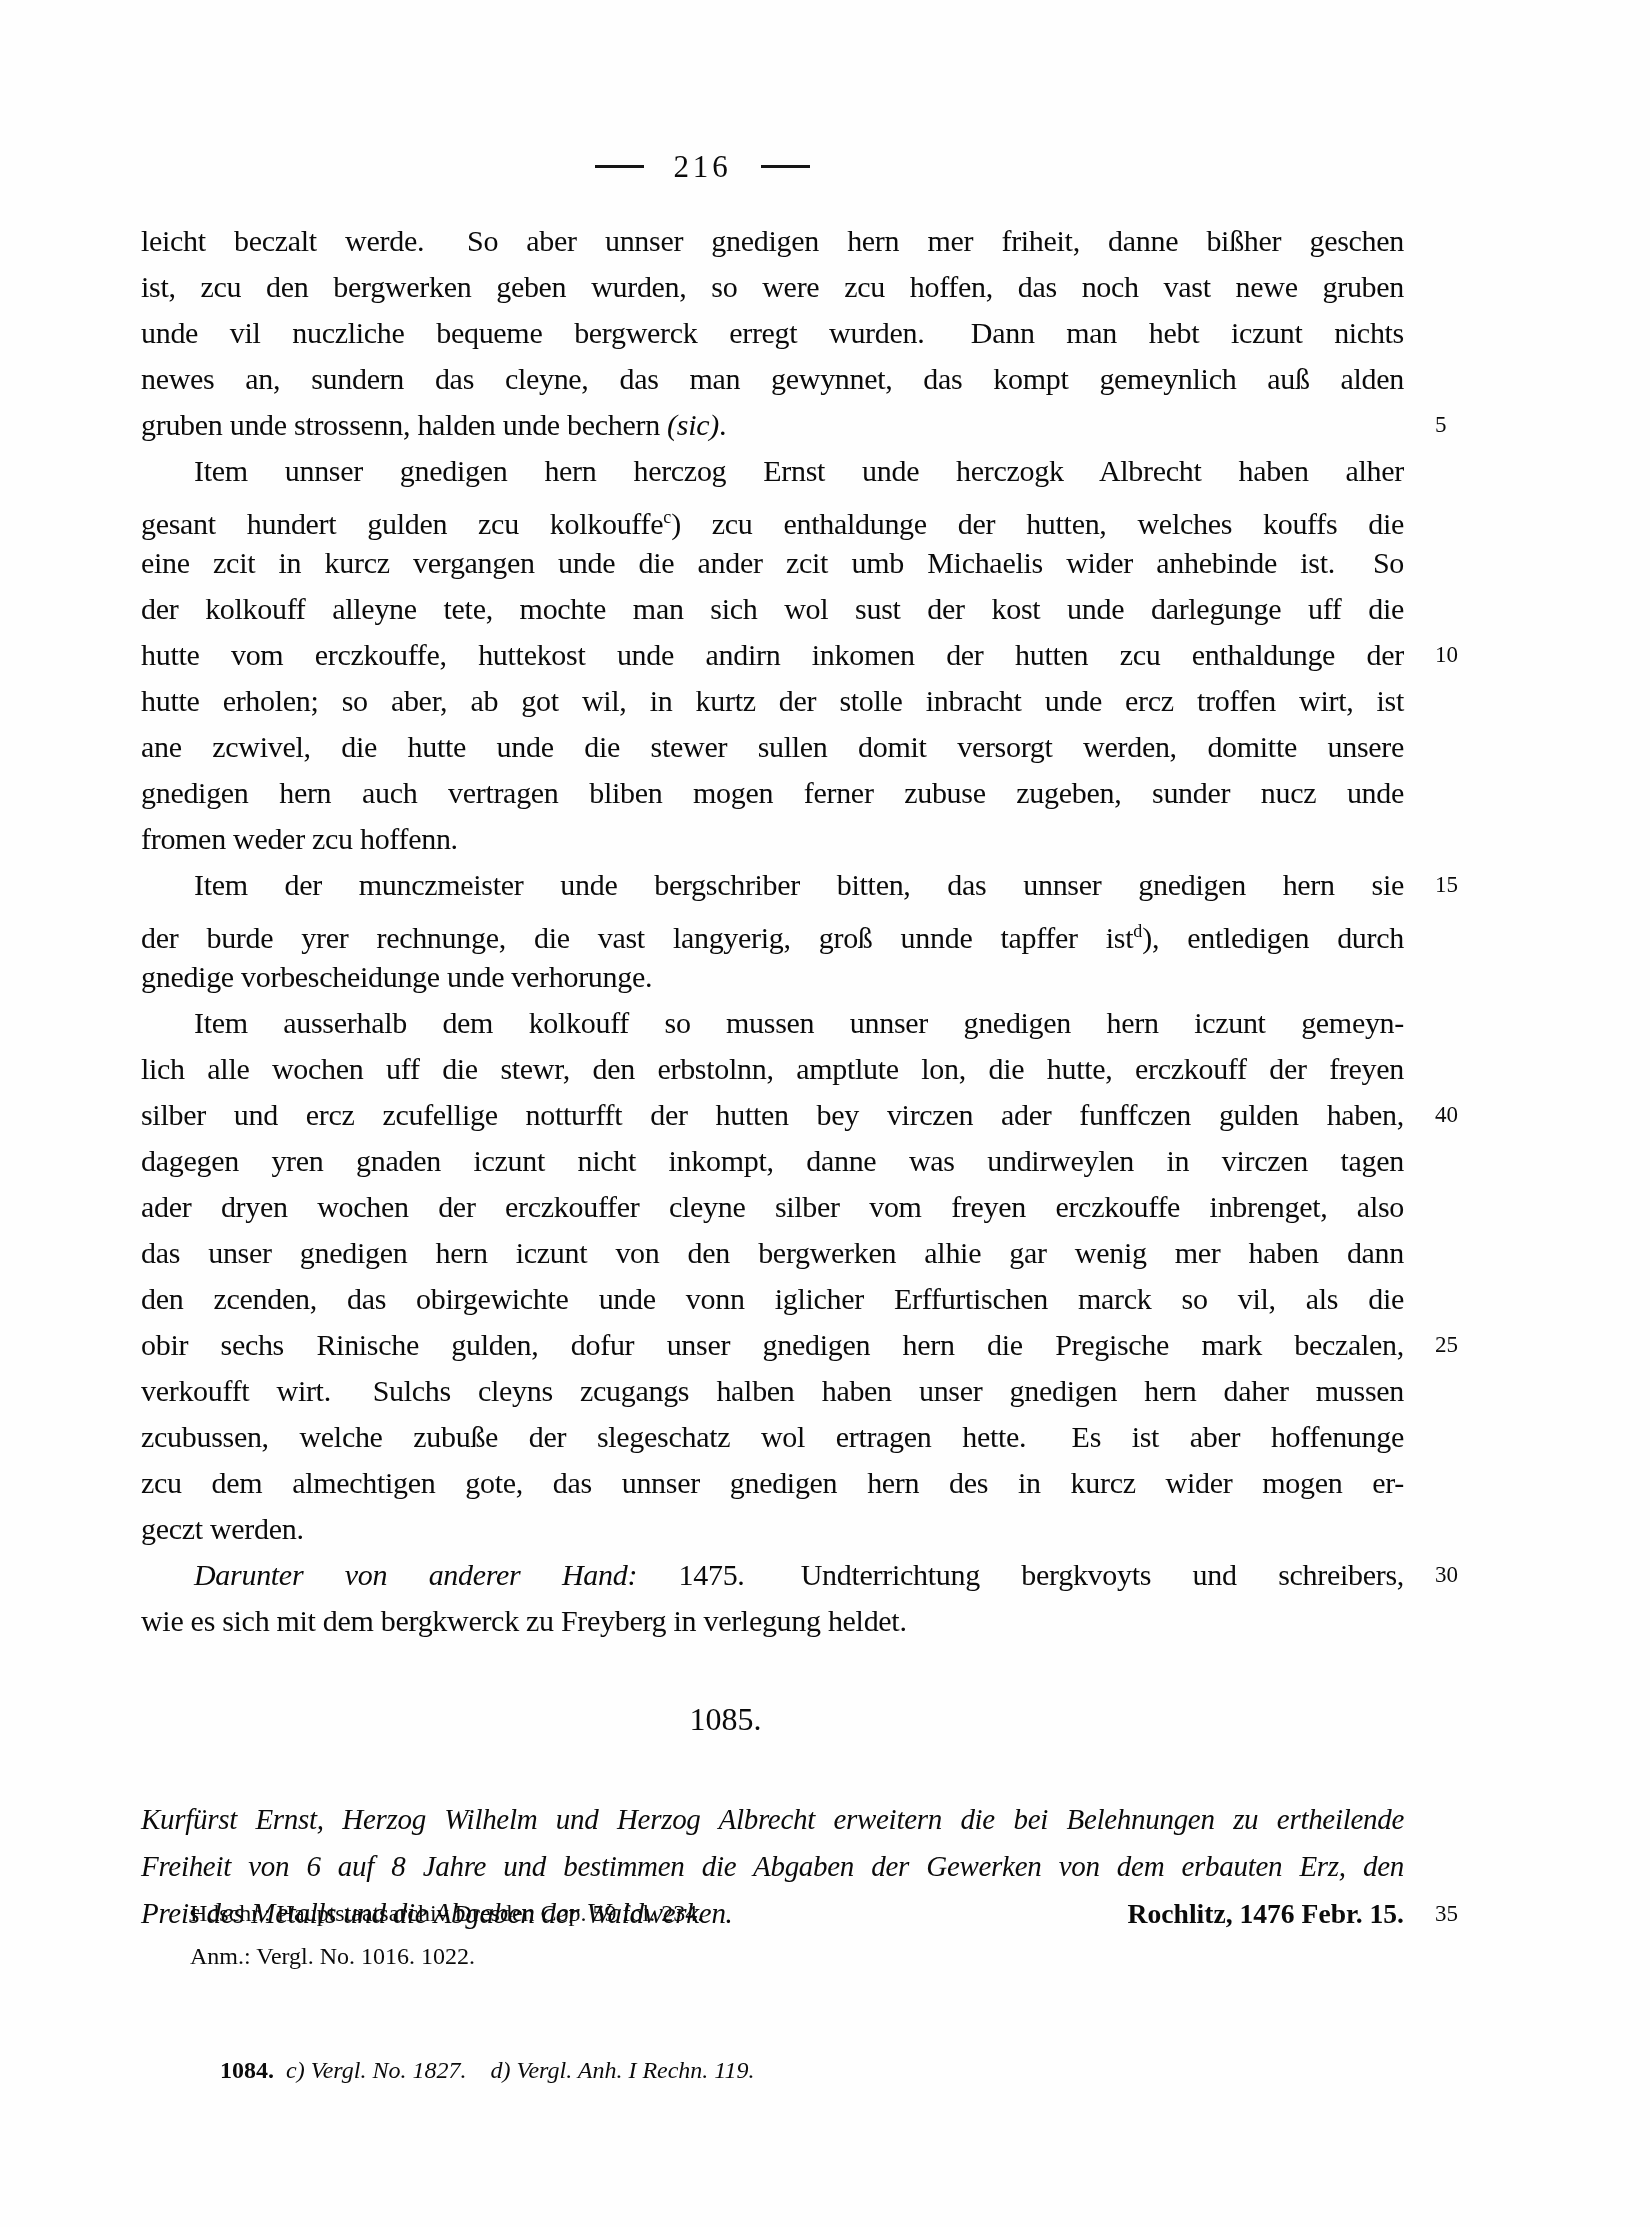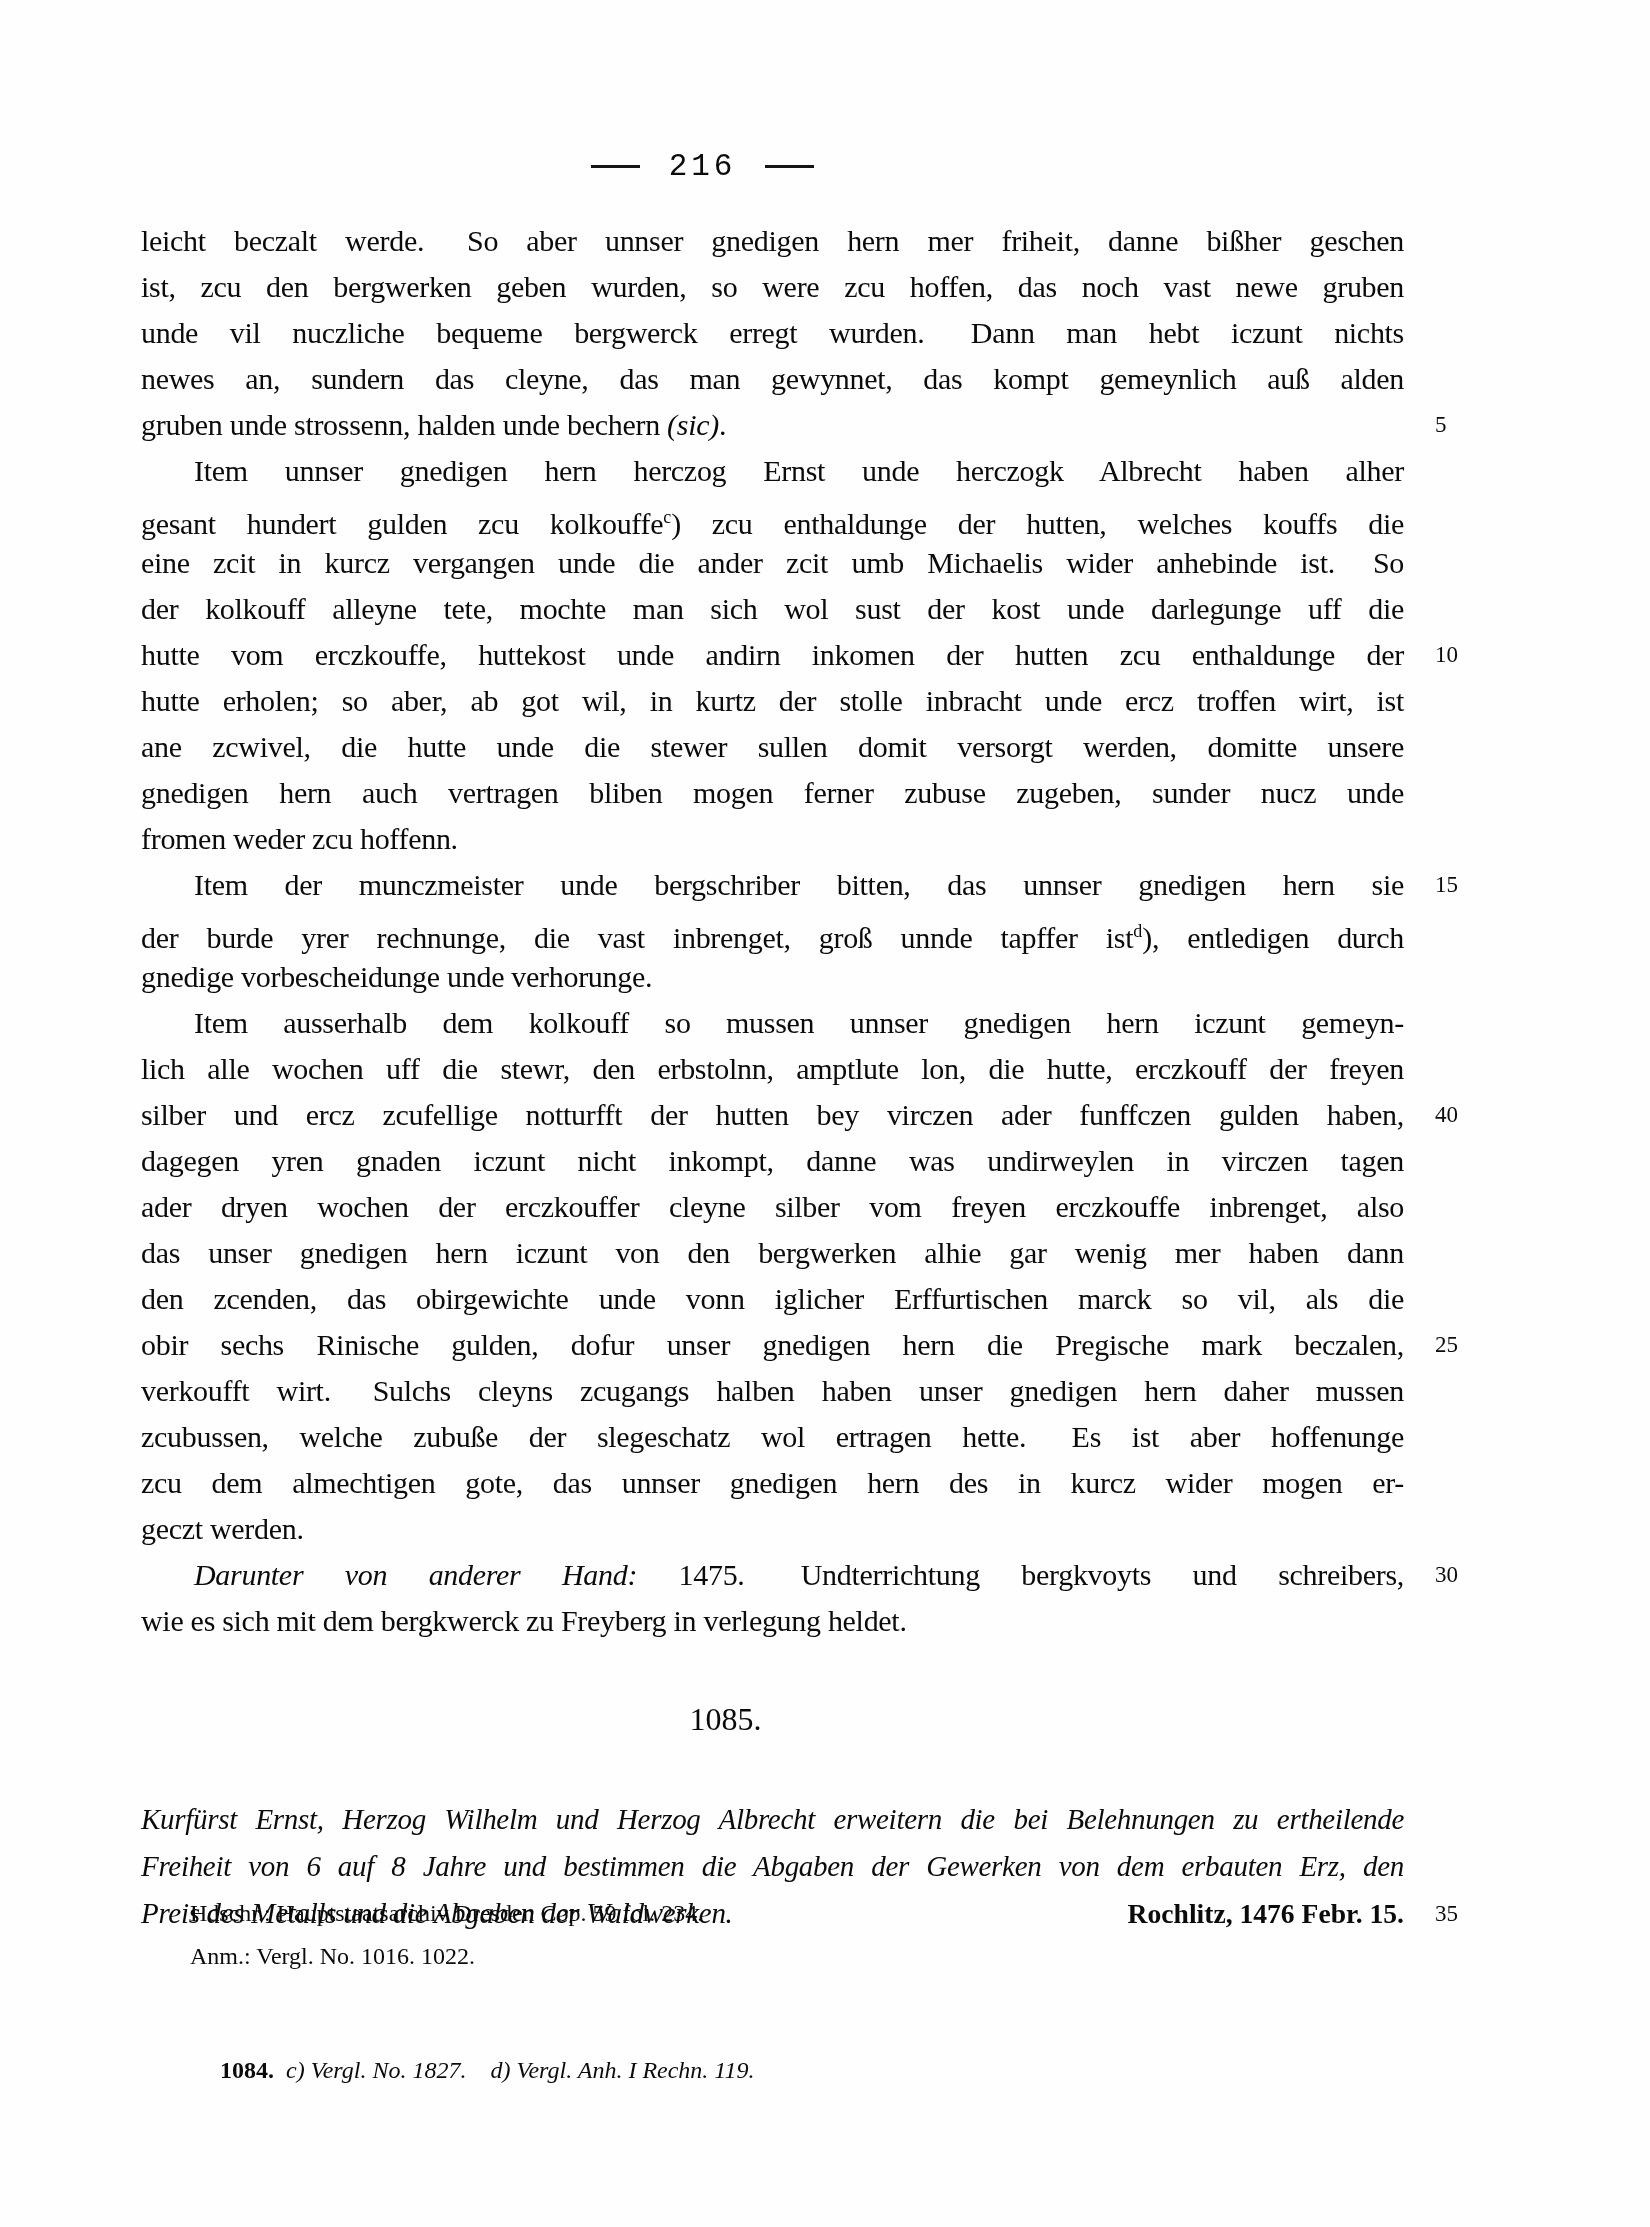--- a/index.html
+++ b/index.html
@@ -9,21 +9,21 @@
     height: 2227px;
     background: #fefefe;
     color: #0b0b0b;
     font-family: "Liberation Serif", serif;
     overflow: hidden;
   }
   
   .header {
     position: absolute;
     top: 141px; left: 573px; width: 259px; height: 51px;
-    display: flex; align-items: center; justify-content: center; gap: 29px; font-family: Liberation Mono, monospace;
+    display: flex; align-items: center; justify-content: center; gap: 29px;
   }
   .rule { width: 49px; height: 2.2px; background: #151515; }
   .pagenum { font-size: 31px; letter-spacing: 3.9px; line-height: 1; }
 
   
   .body-text {
     position: absolute;
     left: 141px; top: 218px; width: 1263px;
     font-size: 30px; letter-spacing: -0.3px;
   }
@@ -103,21 +103,21 @@
         <div class="line"><span>eine zcit in kurcz vergangen unde die ander zcit umb Michaelis wider anhebinde ist.  So</span></div>
         <div class="line"><span>der kolkouff alleyne tete, mochte man sich wol sust der kost unde darlegunge uff die</span></div>
         <div class="line"><span>hutte vom erczkouffe, huttekost unde andirn inkomen der hutten zcu enthaldunge der</span><span class="num">10</span></div>
         <div class="line"><span>hutte erholen; so aber, ab got wil, in kurtz der stolle inbracht unde ercz troffen wirt, ist</span></div>
         <div class="line"><span>ane zcwivel, die hutte unde die stewer sullen domit versorgt werden, domitte unsere</span></div>
         <div class="line"><span>gnedigen hern auch vertragen bliben mogen ferner zubuse zugeben, sunder nucz unde</span></div>
         <div class="line last"><span>fromen weder zcu hoffenn.</span></div>
       </div>
       <div class="para indent">
         <div class="line"><span>Item der munczmeister unde bergschriber bitten, das unnser gnedigen hern sie</span><span class="num">15</span></div>
-        <div class="line"><span>der burde yrer rechnunge, die vast inbrenget, groß unnde tapffer ist</span><span class="sup">d</span><span>), entledigen durch</span></div>
+        <div class="line"><span>der burde yrer rechnunge, die vast langyerig, groß unnde tapffer ist</span><span class="sup">d</span><span>), entledigen durch</span></div>
         <div class="line last"><span>gnedige vorbescheidunge unde verhorunge.</span></div>
       </div>
       <div class="para indent">
         <div class="line"><span>Item ausserhalb dem kolkouff so mussen unnser gnedigen hern iczunt gemeyn-</span></div>
         <div class="line"><span>lich alle wochen uff die stewr, den erbstolnn, amptlute lon, die hutte, erczkouff der freyen</span></div>
         <div class="line"><span>silber und ercz zcufellige notturfft der hutten bey virczen ader funffczen gulden haben,</span><span class="num">40</span></div>
         <div class="line"><span>dagegen yren gnaden iczunt nicht inkompt, danne was undirweylen in virczen tagen</span></div>
         <div class="line"><span>ader dryen wochen der erczkouffer cleyne silber vom freyen erczkouffe inbrenget, also</span></div>
         <div class="line"><span>das unser gnedigen hern iczunt von den bergwerken alhie gar wenig mer haben dann</span></div>
         <div class="line"><span>den zcenden, das obirgewichte unde vonn iglicher Erffurtischen marck so vil, als die</span></div>

